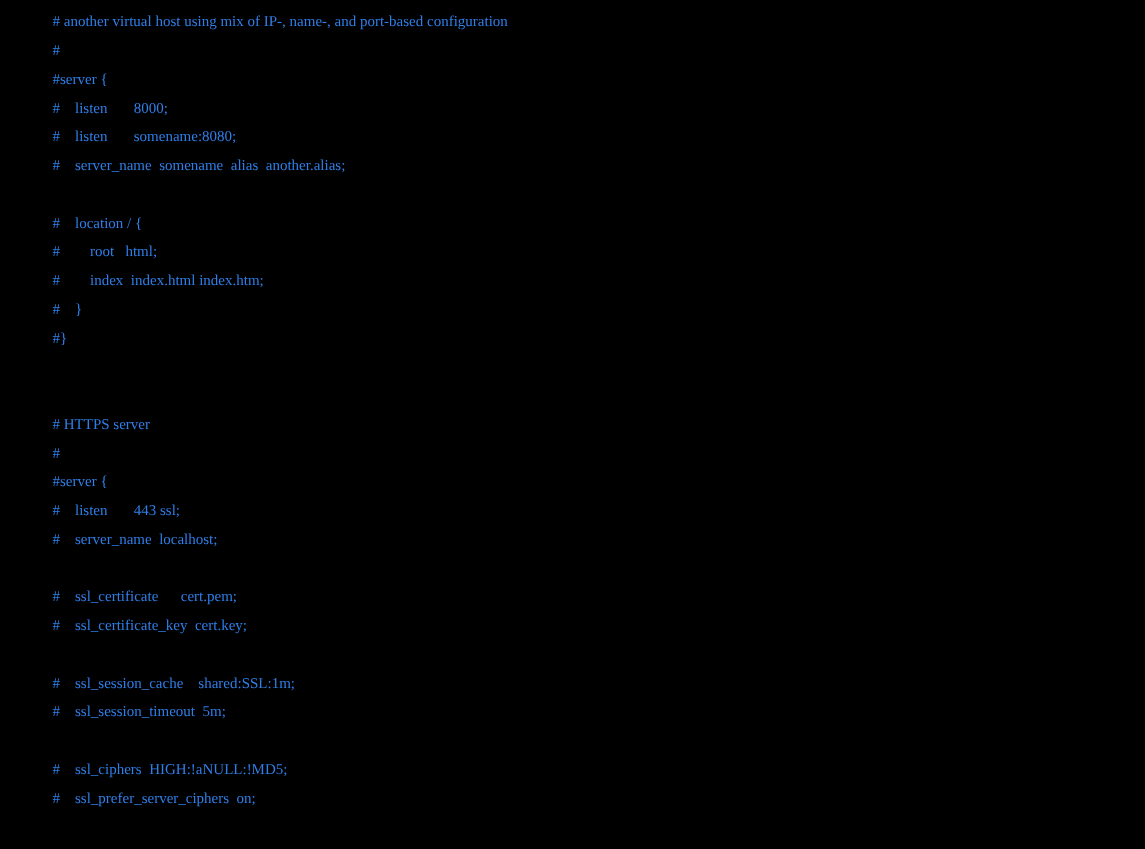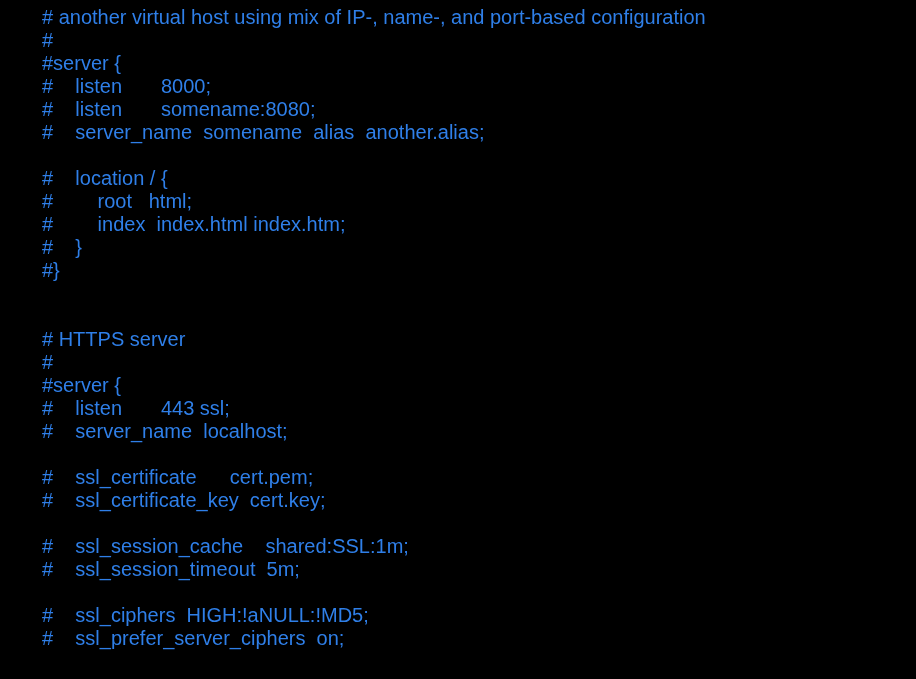--- a/index.html
+++ b/index.html
@@ -32,22 +32,22 @@
     color: #2f7fe8;
     white-space: pre;
     -webkit-font-smoothing: none;
     font-smooth: never;
   }
   .code-line {
     display: block;
     height: 23px;
     white-space: pre;
     color: #2f7fe8;
-    font-family: Liberation Sans, sans-serif;
-    font-size: 20px;
+    font-family: Liberation Serif, serif;
+    font-size: 12px;
     line-height: 23px;
     min-height: 23px;
   }
   .code-line:empty::after {
     content: " ";
   }
 </style>
 </head>
 <body style="background: rgb(0, 0, 0);">
 

